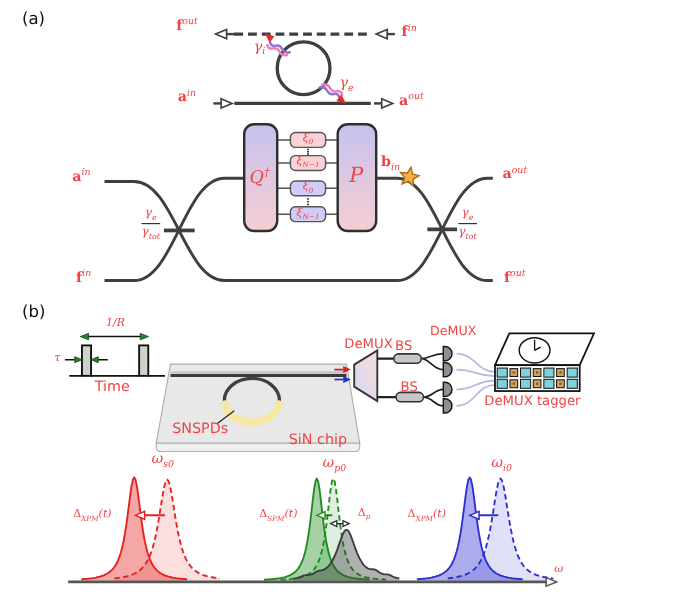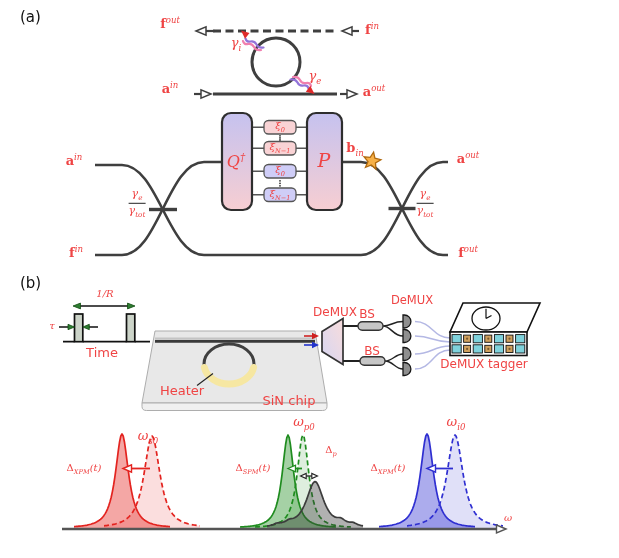--- a/index.html
+++ b/index.html
@@ -222,30 +222,30 @@
   <div class="lbl s19" style="left:324px;top:160px"><span>P</span></div>
   <div class="lbl s10" style="left:280px;top:127px"><span>ξ</span><sub>0</sub></div>
   <div class="lbl s10" style="left:280px;top:148px"><span>ξ</span><sub>N−1</sub></div>
   <div class="lbl s10" style="left:280px;top:171px"><span>ξ</span><sub>0</sub></div>
   <div class="lbl s10" style="left:280px;top:195px"><span>ξ</span><sub>N−1</sub></div>
   <div class="lbl s125" style="left:355px;top:149px"><b>b</b><sub>in</sub></div>
 
   <div class="lbl s135" style="left:105px;top:294px">1/R</div>
   <div class="lbl s135" style="left:52px;top:326px">τ</div>
   <div class="lbl sans s125" style="left:102px;top:352px">Time</div>
-  <div class="lbl sans s125" style="left:182px;top:390px">Heater</div>
+  <div class="lbl sans s125" style="left:182px;top:390px">SNSPDs</div>
   <div class="lbl sans s125" style="left:289px;top:400px">SiN chip</div>
   <div class="lbl sans s12" style="left:335px;top:312px">DeMUX</div>
   <div class="lbl sans s12" style="left:367px;top:314px">BS</div>
   <div class="lbl sans s12" style="left:372px;top:351px">BS</div>
   <div class="lbl sans s115" style="left:412px;top:301px">DeMUX</div>
   <div class="lbl sans s12" style="left:484px;top:364px">DeMUX tagger</div>
 
-  <div class="lbl s125" style="left:148px;top:437px"><span>ω</span><sub>s0</sub></div>
+  <div class="lbl s125" style="left:148px;top:419px"><span>ω</span><sub>s0</sub></div>
   <div class="lbl s125" style="left:304px;top:423px"><span>ω</span><sub>p0</sub></div>
   <div class="lbl s125" style="left:456px;top:423px"><span>ω</span><sub>i0</sub></div>
   <div class="lbl s135" style="left:84px;top:469px"><span class="up">Δ</span><sub>XPM</sub><span>(t)</span></div>
   <div class="lbl s135" style="left:253px;top:469px"><span class="up">Δ</span><sub>SPM</sub><span>(t)</span></div>
-  <div class="lbl s135" style="left:331px;top:451px"><span class="up">Δ</span><sub>p</sub></div>
+  <div class="lbl s135" style="left:331px;top:468px"><span class="up">Δ</span><sub>p</sub></div>
   <div class="lbl s135" style="left:388px;top:469px"><span class="up">Δ</span><sub>XPM</sub><span>(t)</span></div>
   <div class="lbl s135" style="left:508px;top:518px">ω</div>
 
 </div>
 
 </body></html>

